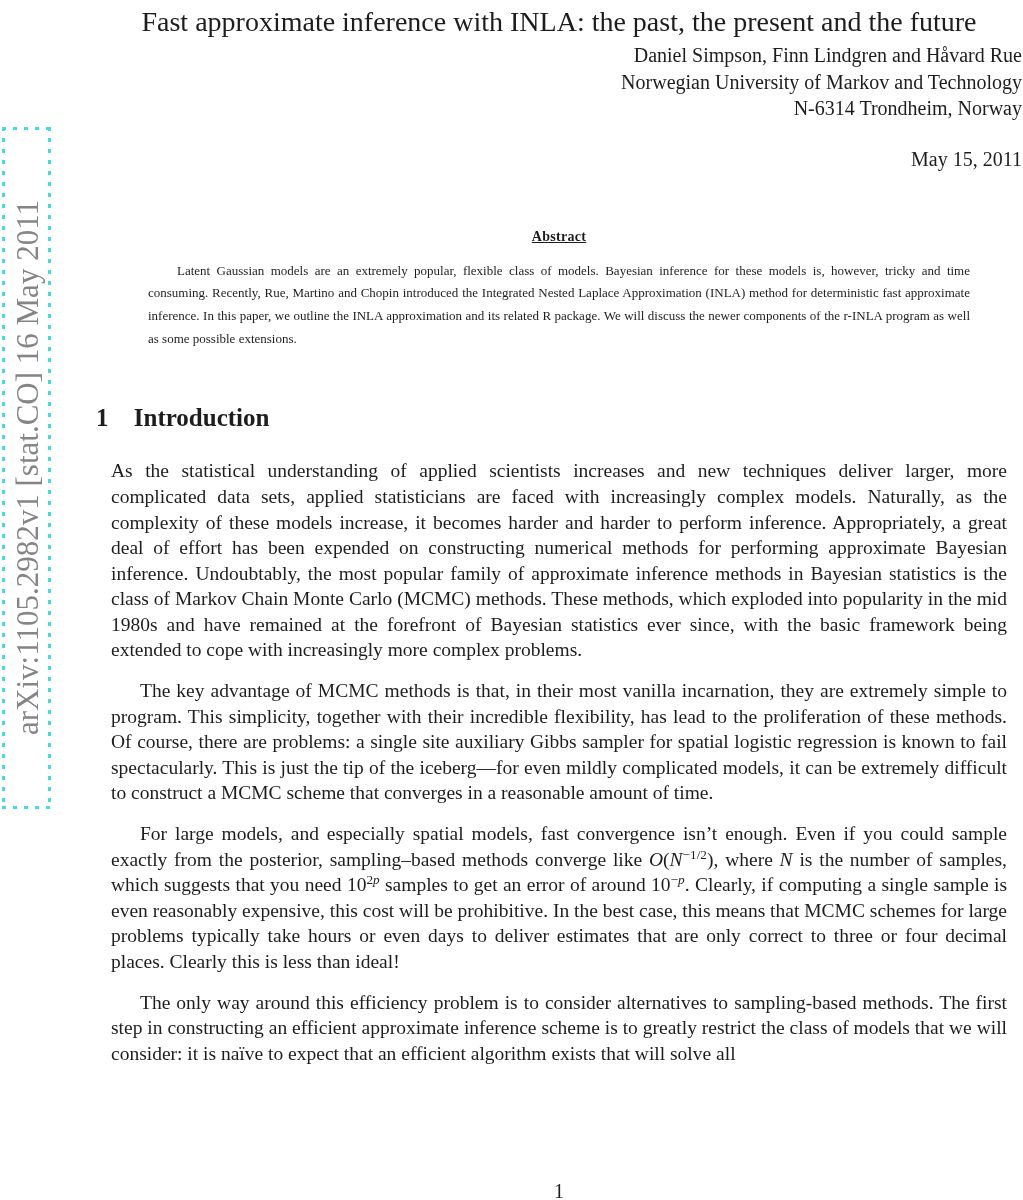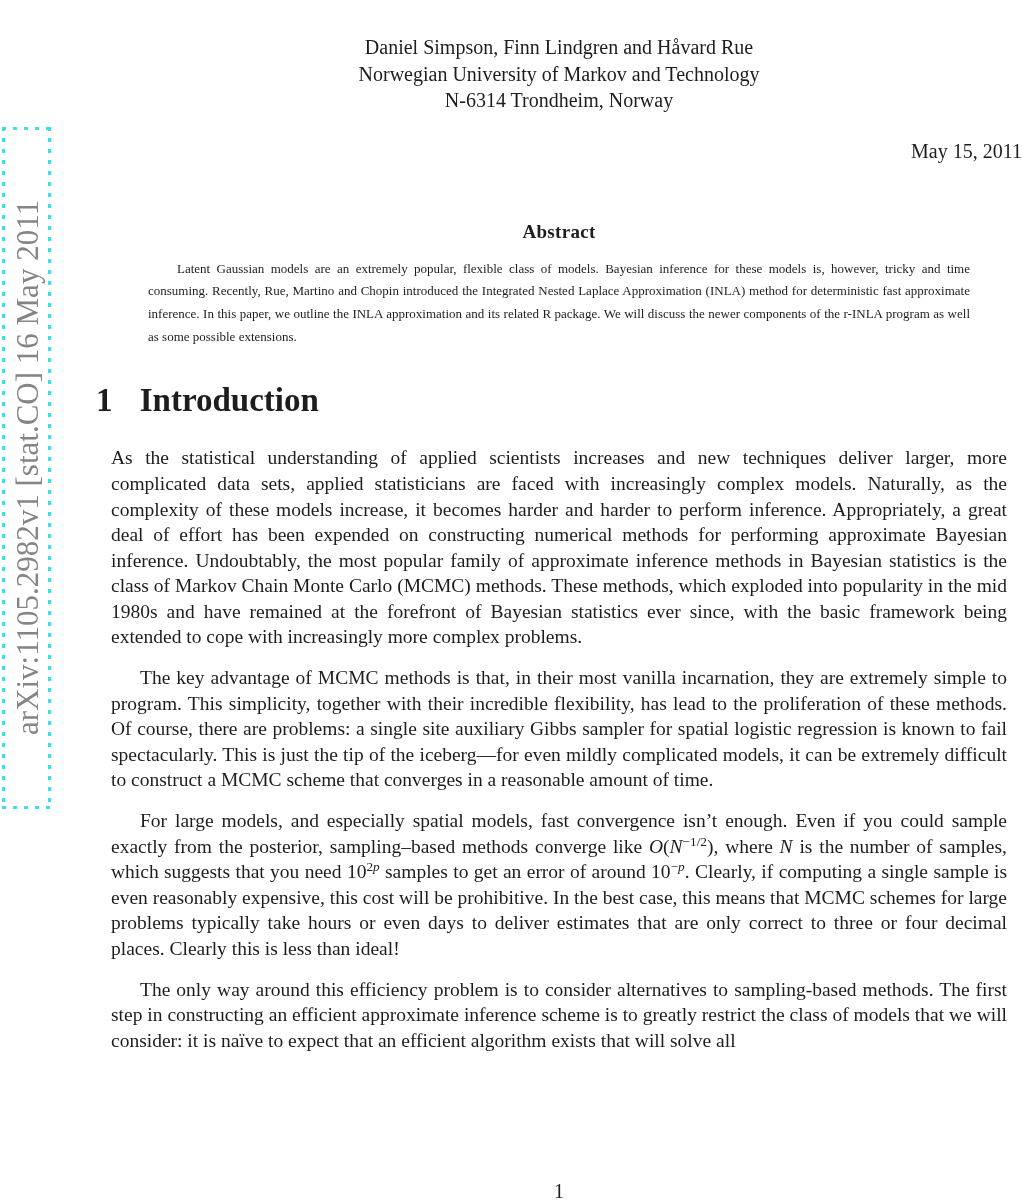--- a/index.html
+++ b/index.html
@@ -18,36 +18,36 @@
   }
   .page { position: relative; width: 1023px; height: 1200px; }
   .main { position: absolute; left: 96px; top: 0; width: 926px; }
 
   .title {
     font-size: 28px; font-weight: normal;
     line-height: 40px; text-align: center;
     margin: 2px auto 0; max-width: 855px;
   }
   .author-block {
-    margin-top: 34px; text-align: center;
+    text-align: right;
     font-size: 20px; line-height: 26.5px;
   }
   .date { margin-top: 26px; text-align: right; font-size: 20px; }
 
   .abs-head {
     margin-top: 58px; text-align: center;
-    font-size: 19px; font-weight: bold; letter-spacing: 0.3px;
+    font-size: 14px; font-weight: bold; letter-spacing: 0.3px; text-decoration: underline;
   }
   .abs-text {
     margin: 15px 52px 0 52px;
     font-size: 13px; line-height: 22.7px;
     text-align: justify; text-indent: 29px;
   }
 
-  .sec-head { margin: 34px 0 0 0; font-size: 33px; font-weight: bold; }
+  .sec-head { margin: 54px 0 0 0; font-size: 25px; font-weight: bold; }
   .sec-title-gap { margin-left: 19px; }
 
   .paragraphs { margin-top: 26px; }
   .body-par {
     margin: 15px; font-size: 19.5px; line-height: 25.6px;
     text-align: justify;
   }
   .body-par.indent { text-indent: 29px; }
   .run-i   { font-style: italic; }
   .run-sup  { vertical-align: super; font-size: 0.68em; line-height: 0; }
@@ -85,20 +85,21 @@
 
   <div class="watermark">
     <div class="wm-v wm-l"></div>
     <div class="wm-v wm-r"></div>
     <div class="wm-h wm-t"></div>
     <div class="wm-h wm-b"></div>
     <div class="wm-text">arXiv:1105.2982v1  [stat.CO]  16 May 2011</div>
   </div>
 
   <div class="main">
+    <h1 class="title">Fast approximate inference with INLA: the past, the present and the future</h1>
 
     <div class="author-block">
       <div>Daniel Simpson, Finn Lindgren and Håvard Rue</div>
       <div>Norwegian University of Markov and Technology</div>
       <div>N-6314 Trondheim, Norway</div>
     </div>
 
     <div class="date">May 15, 2011</div>
 
     <div class="abs-head">Abstract</div>

